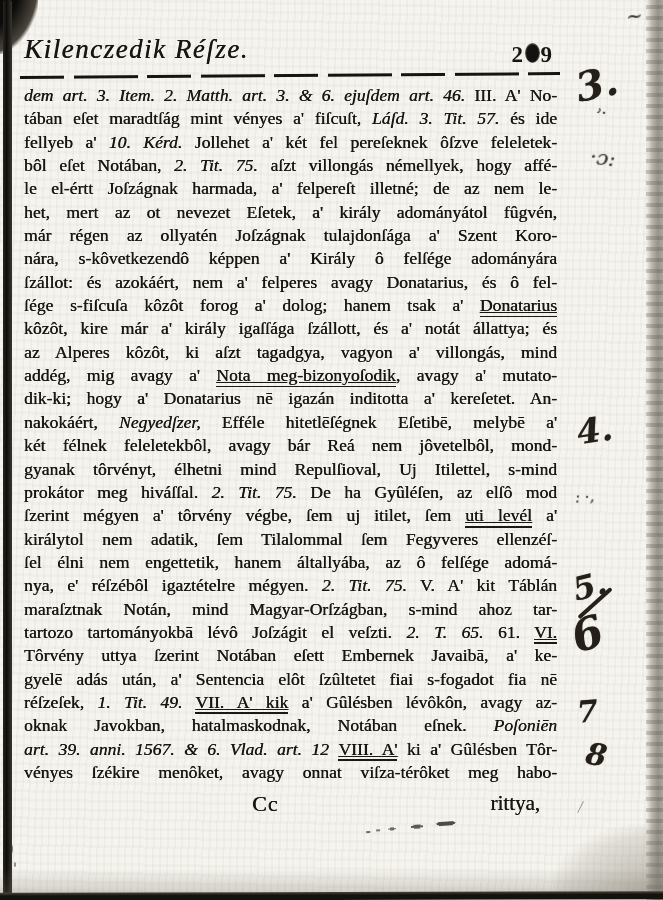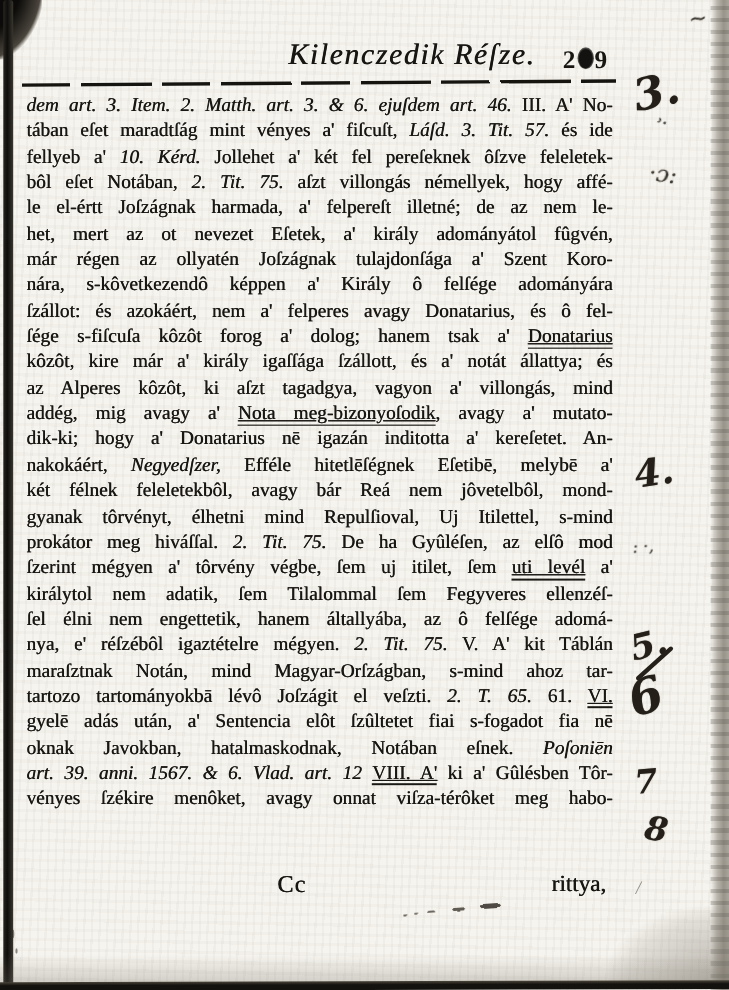--- a/index.html
+++ b/index.html
@@ -28,21 +28,21 @@
     background:linear-gradient(90deg,transparent,#b5b0a7 35%,#8f8a80 70%,#a49f95);
     opacity:.9;}
   .edge-right::after{content:"";position:absolute;inset:0;background:repeating-linear-gradient(0deg,rgba(60,56,50,.25) 0 4px,transparent 4px 11px);}
   .edge-bottom{position:absolute;left:0;bottom:0;width:663px;height:8px;background:linear-gradient(0deg,#14120f 60%,#4a4539);transform:skewY(-.15deg);}
   .corner-br{position:absolute;right:0;bottom:6px;width:110px;height:70px;background:radial-gradient(ellipse at 100% 100%,rgba(130,124,114,.55),rgba(130,124,114,.18) 60%,transparent 75%);}
   .shade-bottom{position:absolute;left:0;bottom:6px;width:663px;height:26px;background:linear-gradient(0deg,rgba(110,104,94,.28),transparent);}
 
   
   .header-row{position:absolute;left:24px;top:34px;width:533px;height:40px;}
   .running-title{
-    position:absolute;left:0;right:70px;text-align:right;
+    position:absolute;left:0;right:70px;text-align:left;
     font-style:italic;font-size:27px;letter-spacing:1.5px;color:#181613;
     text-shadow:.4px 0 0 #181613;
   }
   .page-number{
     position:absolute;right:2px;top:8px;font-size:23px;letter-spacing:3px;color:#181613;
     font-weight:bold;
   }
   .ink-blot{
     position:absolute;left:13px;top:1px;width:15px;height:20px;border-radius:50%;
     background:radial-gradient(ellipse,#131210 55%,rgba(19,18,16,.4) 78%,transparent 85%);
@@ -59,21 +59,21 @@
     text-align:justify;text-align-last:justify;text-justify:inter-word;
     white-space:normal;overflow:hidden;
     text-shadow:.35px 0 0 currentColor;
   }
   .line .it{font-style:italic;}
   .line .ul{border-bottom:2.2px solid #1b1915;padding-bottom:0.5px;text-decoration:underline;}
 
   
   .catchword-row{position:absolute;left:24px;top:791px;width:533px;height:26px;font-size:21px;color:#181613;}
   .signature-mark{position:absolute;left:228px;font-weight:normal;letter-spacing:1px;text-shadow:.4px 0 0 currentColor;font-size:22px;}
-  .catchword{position:absolute;right:6px;text-shadow:.35px 0 0 currentColor;margin-left:16px;}
+  .catchword{position:absolute;right:17px;text-shadow:.35px 0 0 currentColor;margin-left:16px;}
   .pencil-slash{position:absolute;right:-26px;top:6px;color:rgba(90,86,78,.65);font-size:18px;transform:rotate(8deg);}
 
   
   .annot{
     position:absolute;color:#242019;font-style:italic;font-weight:bold;
     text-shadow:0 0 1px rgba(30,26,20,.55);line-height:1;
     font-family:"DejaVu Serif","Liberation Serif",serif;
   }
   .annot.smudge{font-weight:normal;color:rgba(40,36,30,.8);filter:blur(.3px);}
   .annot.flourish{position:absolute;}
@@ -133,21 +133,23 @@
       <div class="line"><span>nakokáért, </span><span class="it">Negyedſzer,</span><span> Efféle hitetlēſégnek Eſetibē, melybē a'</span></div>
       <div class="line"><span>két félnek feleletekbôl, avagy bár Reá nem jôvetelbôl, mond-</span></div>
       <div class="line"><span>gyanak tôrvényt, élhetni mind Repulſioval, Uj Itilettel, s-mind</span></div>
       <div class="line"><span>prokátor meg hiváſſal. </span><span class="it">2. Tit. 75.</span><span> De ha Gyûléſen, az elſô mod</span></div>
       <div class="line"><span>ſzerint mégyen a' tôrvény végbe, ſem uj itilet, ſem </span><span class="ul">uti levél</span><span> a'</span></div>
       <div class="line"><span>királytol nem adatik, ſem Tilalommal ſem Fegyveres ellenzéſ-</span></div>
       <div class="line"><span>ſel élni nem engettetik, hanem általlyába, az ô felſége adomá-</span></div>
       <div class="line"><span>nya, e' réſzébôl igaztételre mégyen. </span><span class="it">2. Tit. 75.</span><span> V. A' kit Táblán</span></div>
       <div class="line"><span>maraſztnak Notán, mind Magyar-Orſzágban, s-mind ahoz tar-</span></div>
       <div class="line"><span>tartozo tartományokbā lévô Joſzágit el veſzti. </span><span class="it">2. T. 65.</span><span> 61. </span><span class="ul">VI.</span></div>
+      <div class="line"><span>Tôrvény uttya ſzerint Notában eſett Embernek Javaibā, a' ke-</span></div>
       <div class="line"><span>gyelē adás után, a' Sentencia elôt ſzûltetet fiai s-fogadot fia nē</span></div>
+      <div class="line"><span>réſzeſek, </span><span class="it">1. Tit. 49.</span><span> </span><span class="ul">VII. A' kik</span><span> a' Gûlésben lévôkôn, avagy az-</span></div>
       <div class="line"><span>oknak Javokban, hatalmaskodnak, Notában eſnek. </span><span class="it">Poſoniēn</span></div>
       <div class="line"><span class="it">art. 39. anni. 1567. &amp; 6. Vlad. art. 12 </span><span class="ul">VIII. A'</span><span> ki a' Gûlésben Tôr-</span></div>
       <div class="line"><span>vényes ſzékire menôket, avagy onnat viſza-térôket meg habo-</span></div>
     </div>
 
   <div class="catchword-row">
     <span class="signature-mark">Cc</span>
     <span class="catchword">rittya,</span>
     <span class="pencil-slash">/</span>
   </div>

